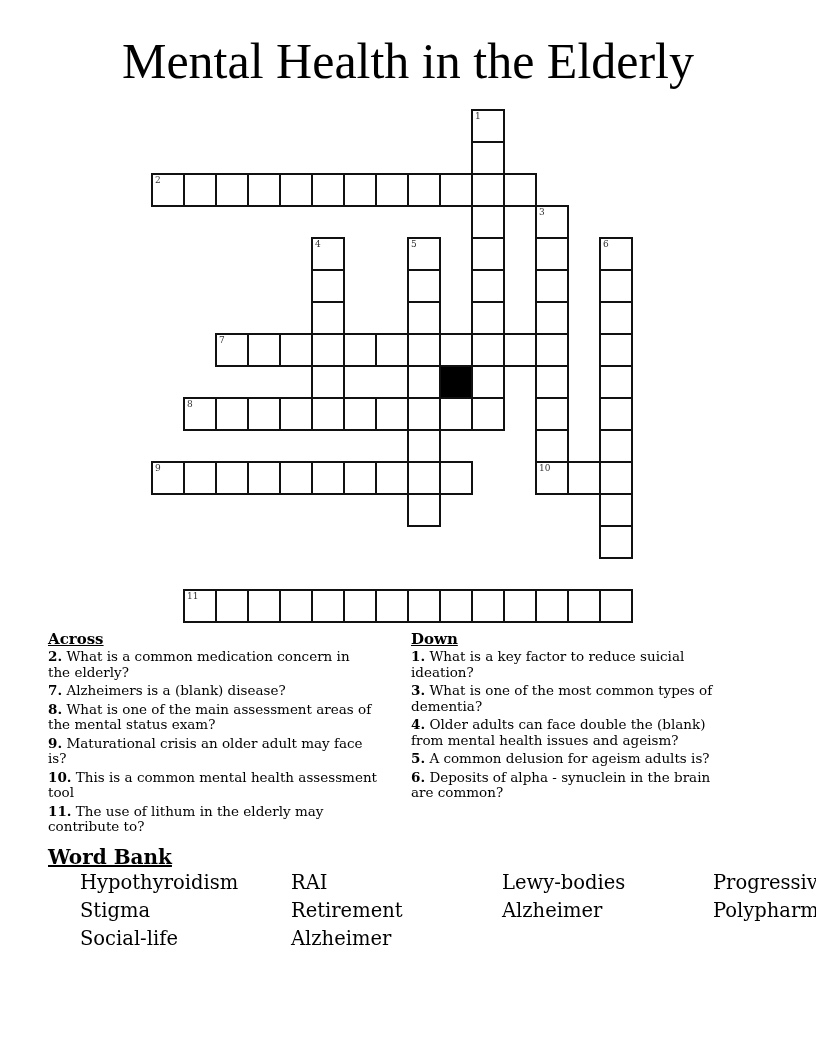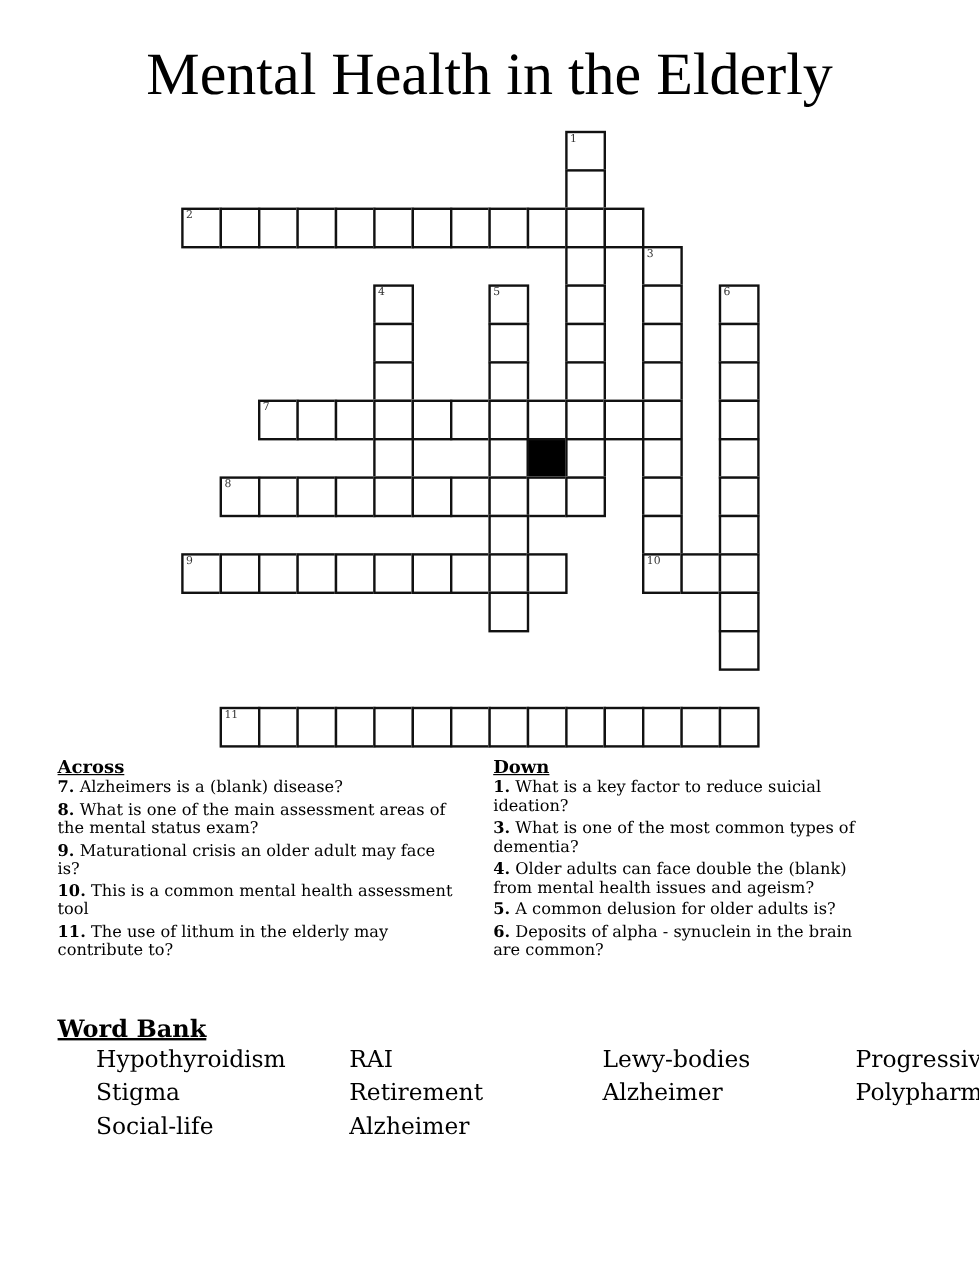--- a/index.html
+++ b/index.html
@@ -201,20 +201,22 @@
       <div class="cell" style="left: 471px; top: 589px;"></div>
       <div class="cell" style="left: 503px; top: 589px;"></div>
       <div class="cell" style="left: 535px; top: 589px;"></div>
       <div class="cell" style="left: 567px; top: 589px;"></div>
       <div class="cell" style="left: 599px; top: 589px;"></div>
     </div>
 
   <div class="clue-col" id="across-section">
     <div class="clue-header">Across</div>
     <div id="across-list">
+        <div class="clue"><span class="clue-num">2.</span> <span class="clue-text">What is a common medication concern in
+the elderly?</span></div>
         <div class="clue"><span class="clue-num">7.</span> <span class="clue-text">Alzheimers is a (blank) disease?</span></div>
         <div class="clue"><span class="clue-num">8.</span> <span class="clue-text">What is one of the main assessment areas of
 the mental status exam?</span></div>
         <div class="clue"><span class="clue-num">9.</span> <span class="clue-text">Maturational crisis an older adult may face
 is?</span></div>
         <div class="clue"><span class="clue-num">10.</span> <span class="clue-text">This is a common mental health assessment
 tool</span></div>
         <div class="clue"><span class="clue-num">11.</span> <span class="clue-text">The use of lithum in the elderly may
 contribute to?</span></div>
       </div>
@@ -222,21 +224,21 @@
 
   <div class="clue-col" id="down-section">
     <div class="clue-header">Down</div>
     <div id="down-list">
         <div class="clue"><span class="clue-num">1.</span> <span class="clue-text">What is a key factor to reduce suicial
 ideation?</span></div>
         <div class="clue"><span class="clue-num">3.</span> <span class="clue-text">What is one of the most common types of
 dementia?</span></div>
         <div class="clue"><span class="clue-num">4.</span> <span class="clue-text">Older adults can face double the (blank)
 from mental health issues and ageism?</span></div>
-        <div class="clue"><span class="clue-num">5.</span> <span class="clue-text">A common delusion for older adults is?</span></div>
+        <div class="clue"><span class="clue-num">5.</span> <span class="clue-text">A common delusion for ageism adults is?</span></div>
         <div class="clue"><span class="clue-num">6.</span> <span class="clue-text">Deposits of alpha - synuclein in the brain
 are common?</span></div>
       </div>
   </div>
 
   <div class="wb-header">Word Bank</div>
 
   <div class="word-bank" id="word-bank">
       <div class="wb-col">
         <div class="wb-word">Hypothyroidism</div>

